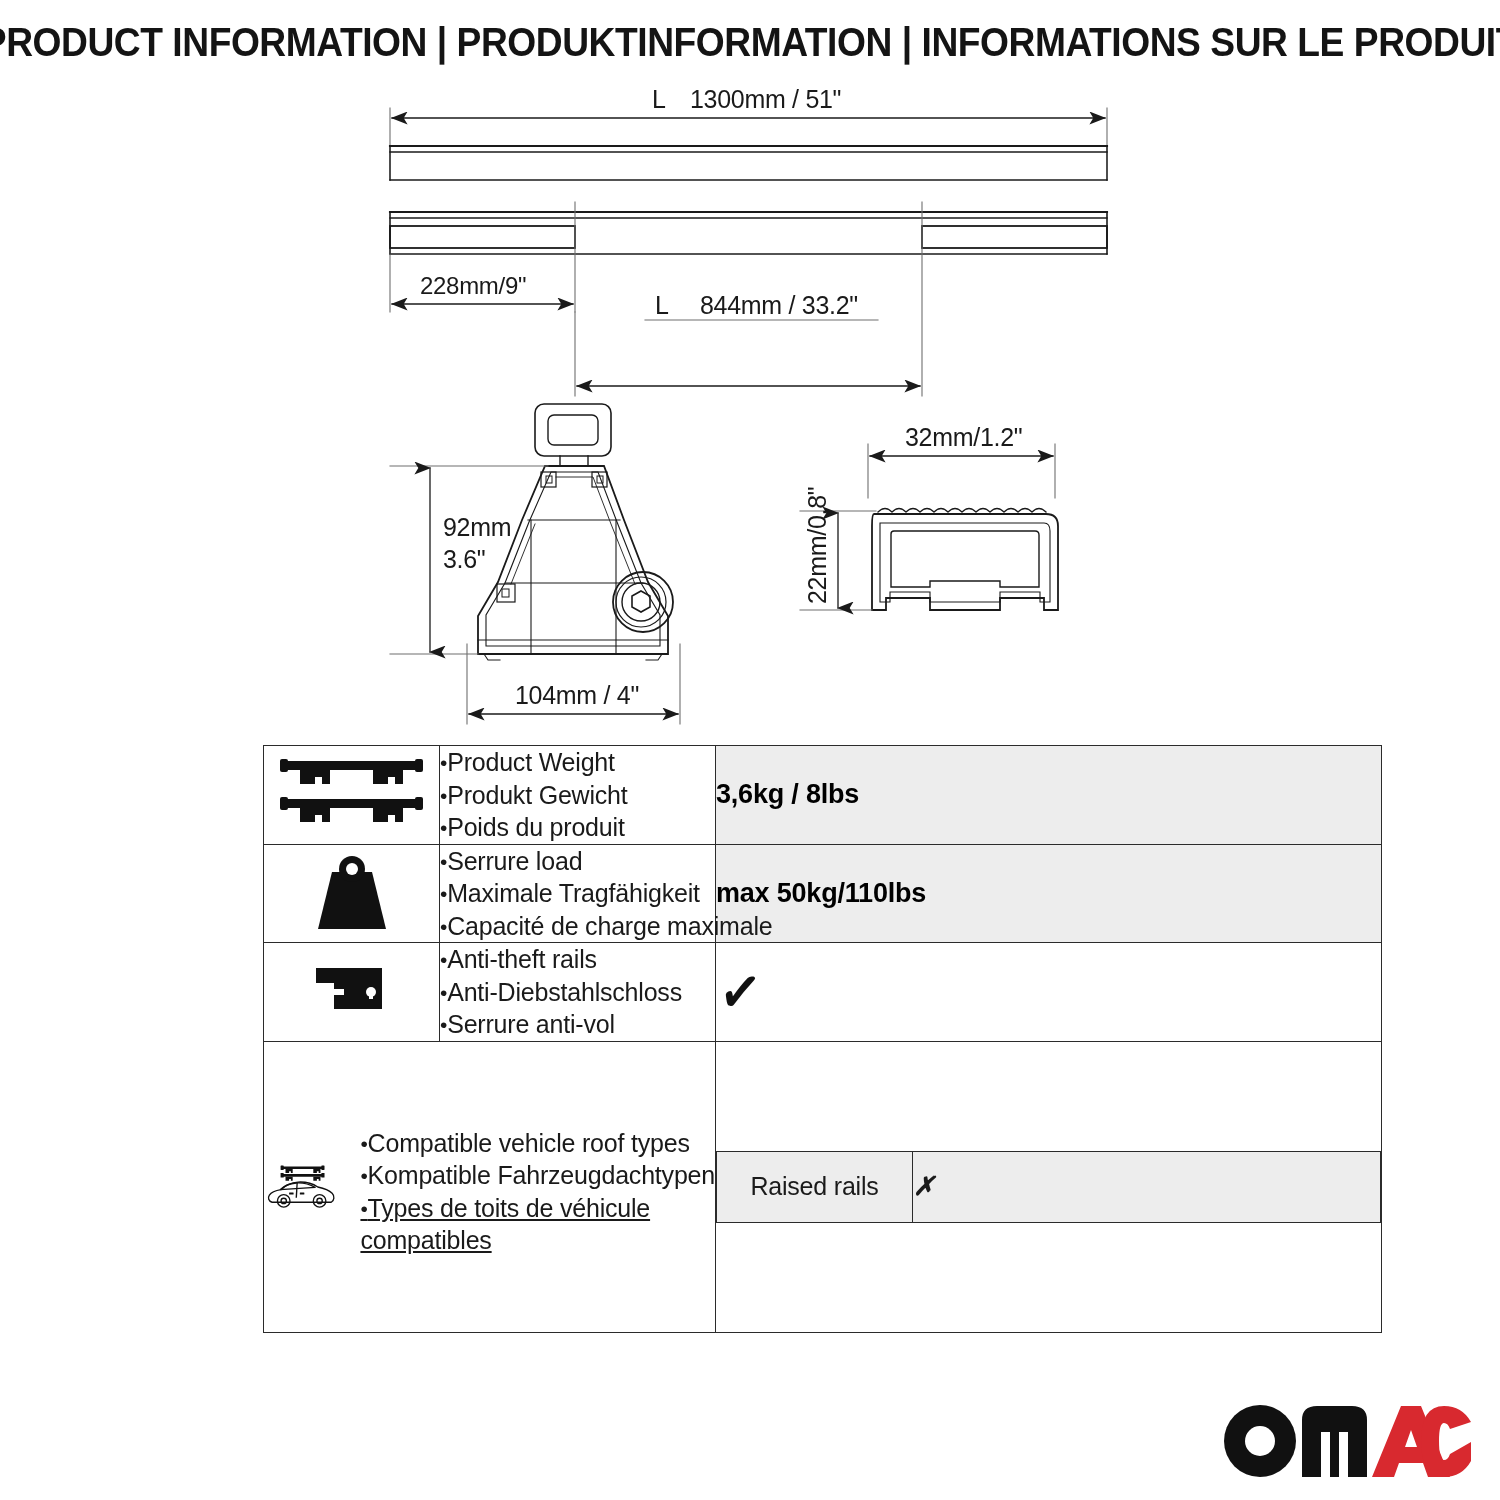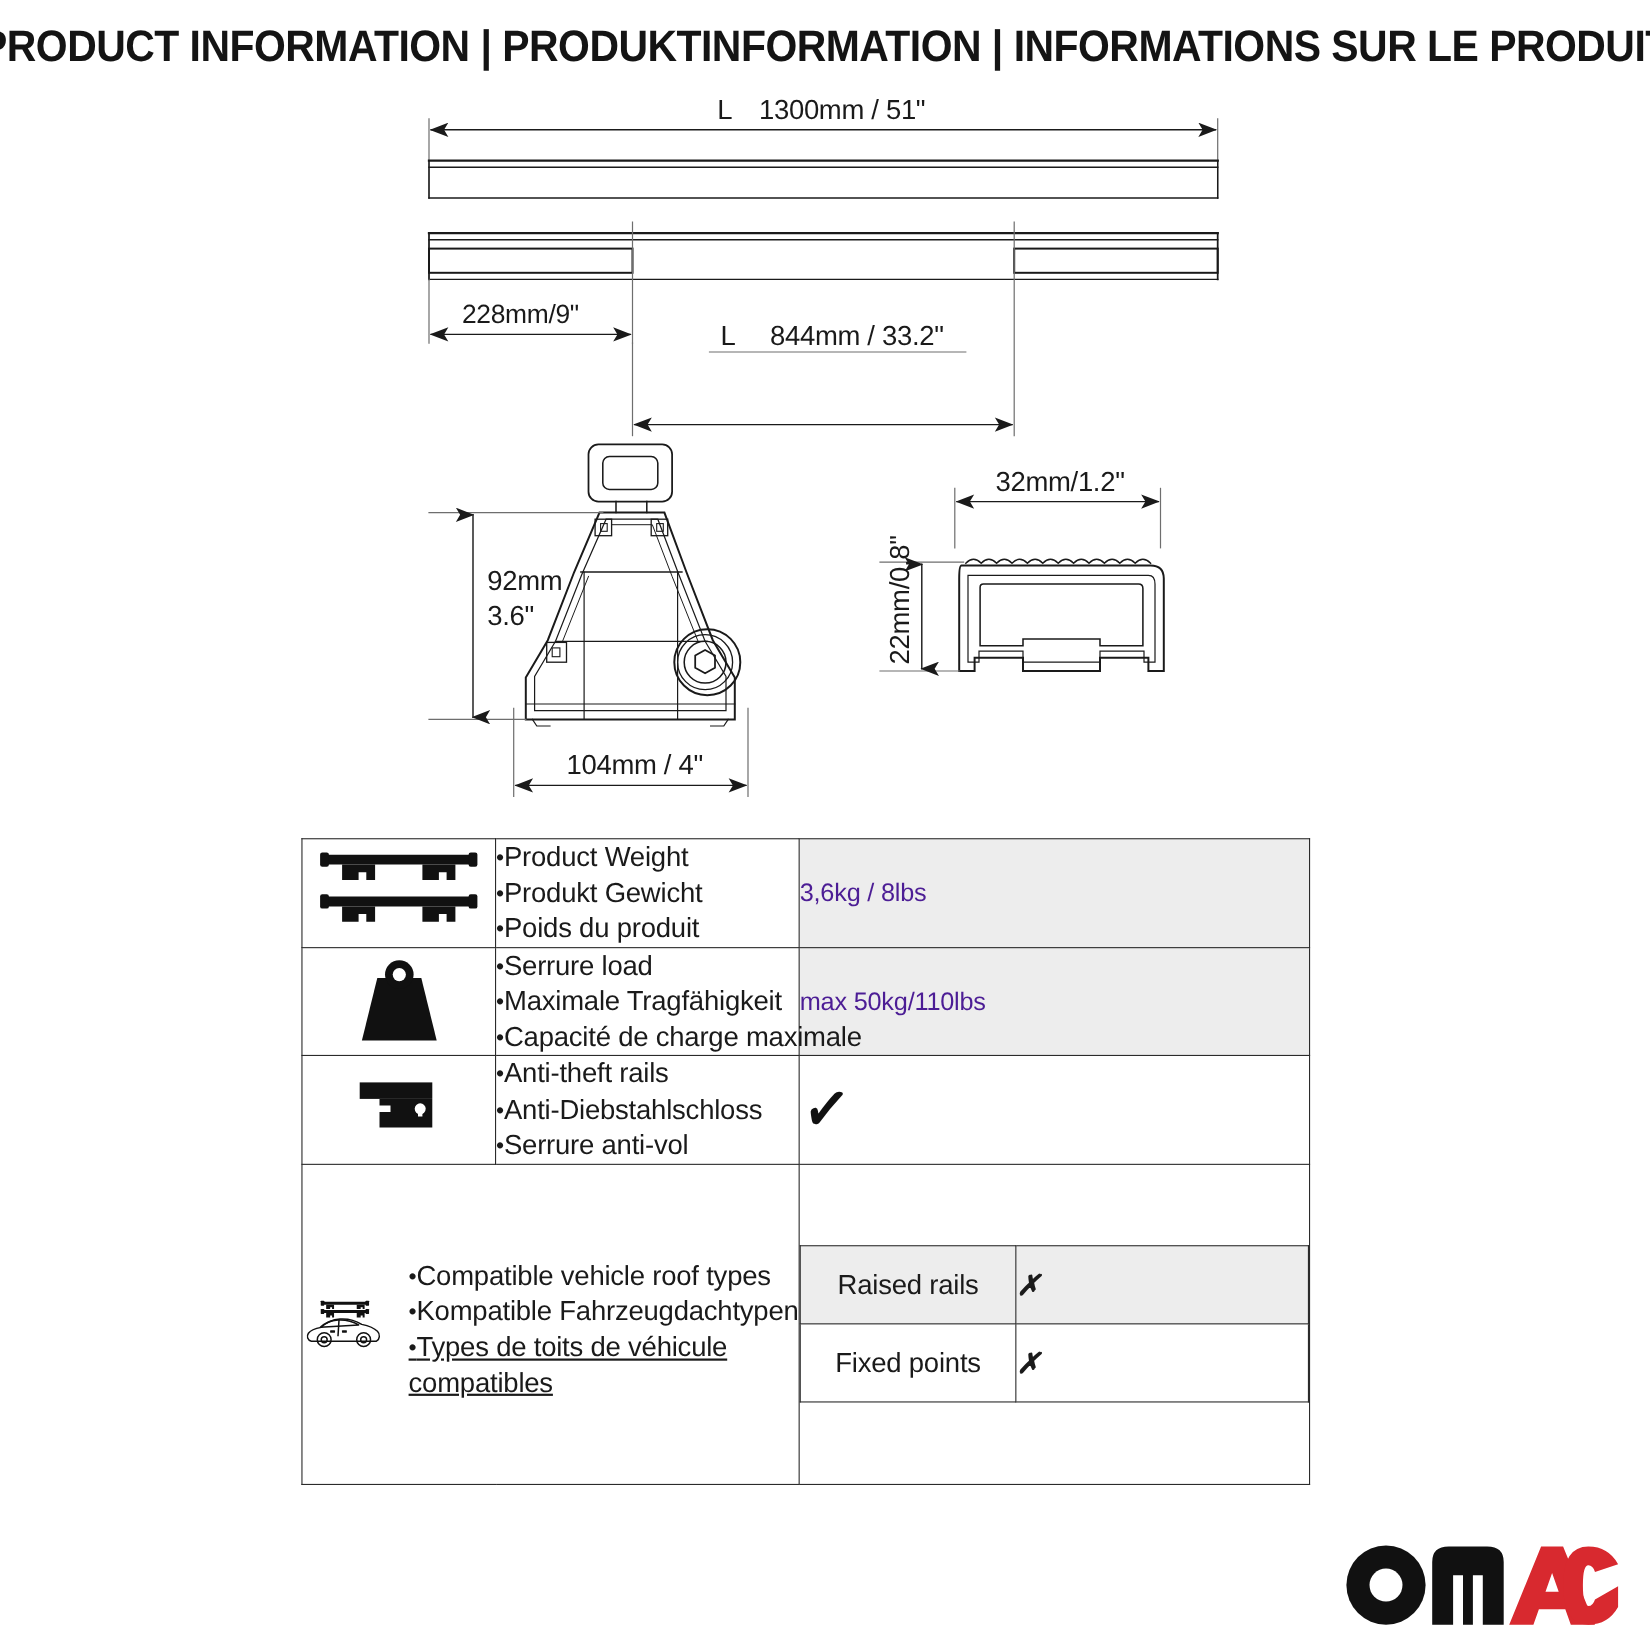--- a/index.html
+++ b/index.html
@@ -40,25 +40,24 @@
   .drawing-area {
     position: absolute;
     left: 0; top: 84px;
     width: 1500px; height: 655px;
   }
   .drawing-area svg { display: block; }
 
   
   .spec-table {
     position: absolute;
-    left: 274px; top: 745px;
-    width: 917px;
+    left: 263px; top: 745px;
+    width: 1119px;
     border-collapse: collapse;
     table-layout: fixed;
-    margin-top: 17px;
   }
   .spec-table td {
     border: 1px solid #2b2b2b;
     vertical-align: middle;
     padding: 0;
   }
   .cell-icon {
     width: 175px;
     text-align: center;
   }
@@ -75,23 +74,24 @@
     font-size: 25px;
     line-height: 1.30;
     color: #1a1a1a;
     letter-spacing: -0.2px;
   }
   .label-list div { white-space: nowrap; }
   .label-list .wrapline { white-space: normal; }
   .bullet { font-size: 21px; vertical-align: 1px; }
 
   .value-text {
-    font-size: 23px;
-    color: #4c1d95;
+    font-size: 27px;
+    color: #000000;
     letter-spacing: -0.2px;
+    font-weight: bold;
   }
 
   
   .material-label {
     font-size: 27px;
     padding-left: 40px;
     letter-spacing: -0.2px;
   }
 
   
@@ -419,26 +419,20 @@
       </td>
       <td style="padding:0;">
         <table class="roof-table">
           <tbody>
             <tr>
               <td class="roof-name shaded">Raised rails</td>
               <td class="roof-mark shaded">
                 <span class="mark-x">✗</span>
               </td>
             </tr>
-            <tr>
-              <td class="roof-name">Fixed points</td>
-              <td class="roof-mark">
-                <span class="mark-x">✗</span>
-              </td>
-            </tr>
           </tbody>
         </table>
       </td>
     </tr>
 
   </tbody>
 </table>
 
 <div class="logo">
   <svg width="250" height="78" viewBox="0 0 250 78">

